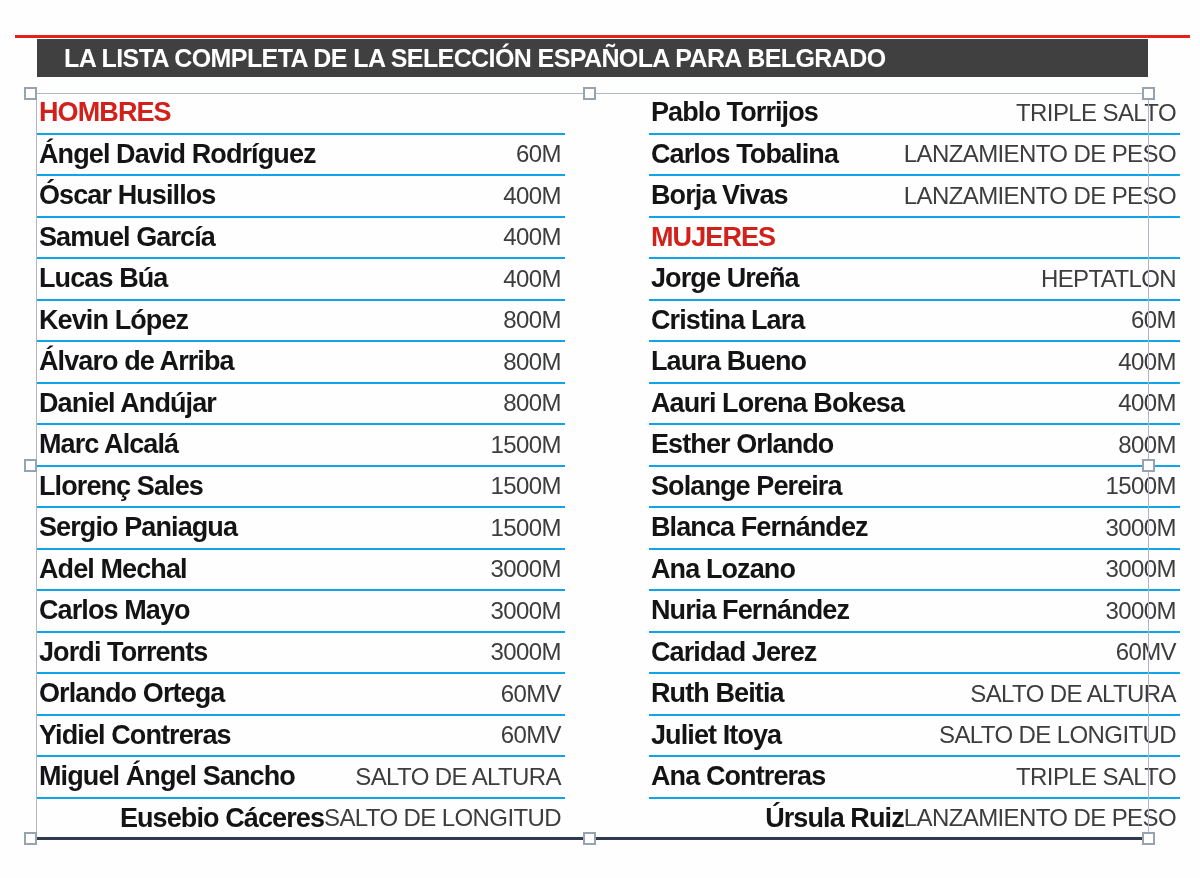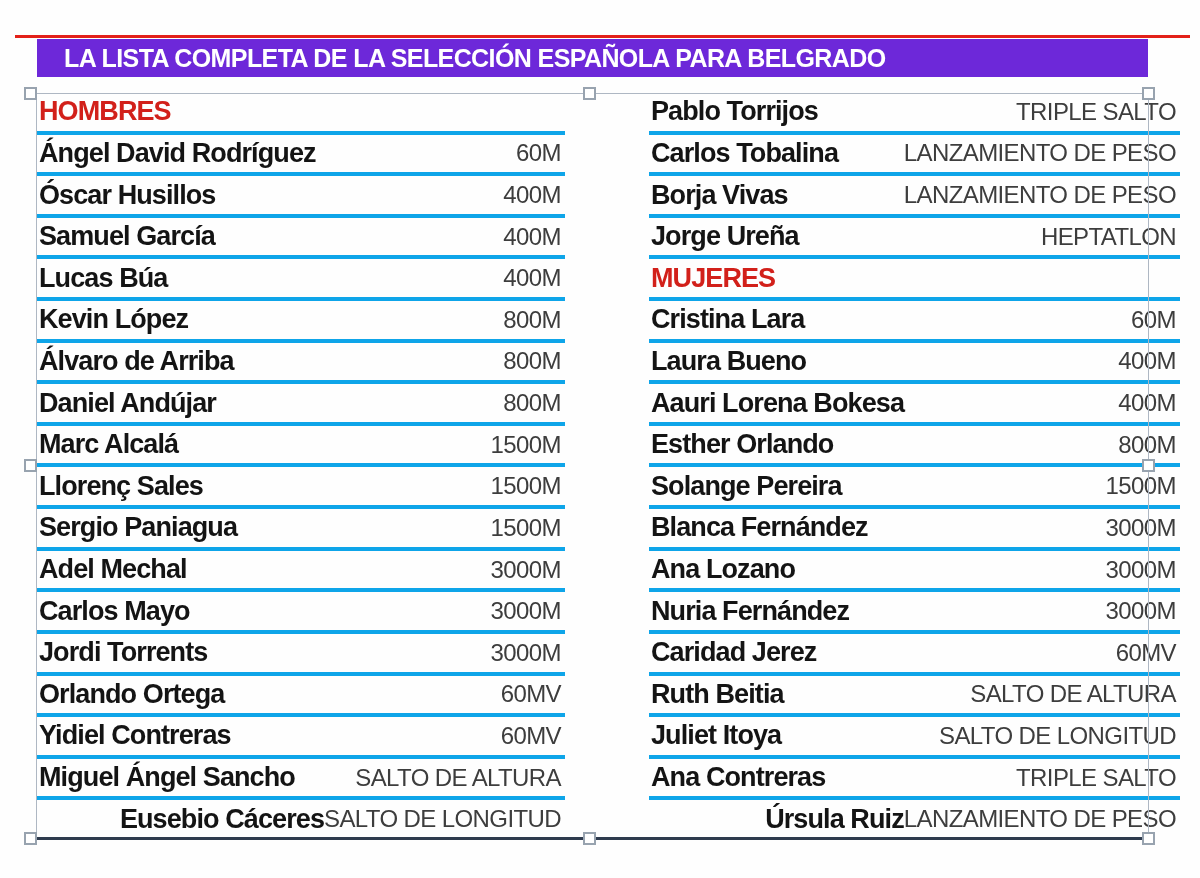--- a/index.html
+++ b/index.html
@@ -22,21 +22,21 @@
     left: 15px; top: 35px;
     width: 1175px; height: 3px;
     background: #e32119;
   }
 
   
   .banner {
     position: absolute;
     left: 37px; top: 39px;
     width: 1111px; height: 38px;
-    background: #6d28d9;
+    background: #404040;
     display: flex;
     align-items: center;
     box-sizing: border-box;
     padding-left: 27px;
   }
   .banner-title {
     color: #ffffff;
     font-size: 25px;
     font-weight: bold;
     letter-spacing: -0.6px;
@@ -56,21 +56,21 @@
     flex-direction: column;
   }
   .col-left  { left: 0px;   width: 528px; }
   .col-right { left: 612px; width: 531px; }
 
   .row {
     flex: 1 1 0;
     display: flex;
     align-items: center;
     justify-content: space-between;
-    border-bottom: 4px solid #0ea5e9;
+    border-bottom: 2px solid #0ea5e9;
     box-sizing: border-box;
     overflow: hidden;
   }
   .row:last-child { border-bottom: none; justify-content: flex-end; }
 
   .athlete-name {
     font-size: 27px;
     font-weight: bold;
     color: #141414;
     letter-spacing: -0.9px;
@@ -235,26 +235,26 @@
     <span class="athlete-name">Carlos Tobalina</span>
     <span class="athlete-event">LANZAMIENTO DE PESO</span>
   </div>
 
   <div class="row">
     <span class="athlete-name">Borja Vivas</span>
     <span class="athlete-event">LANZAMIENTO DE PESO</span>
   </div>
 
   <div class="row">
+    <span class="section-header">MUJERES</span>
+  </div>
+
+  <div class="row">
     <span class="athlete-name">Jorge Ureña</span>
     <span class="athlete-event">HEPTATLON</span>
-  </div>
-
-  <div class="row">
-    <span class="section-header">MUJERES</span>
   </div>
 
   <div class="row">
     <span class="athlete-name">Cristina Lara</span>
     <span class="athlete-event">60M</span>
   </div>
 
   <div class="row">
     <span class="athlete-name">Laura Bueno</span>
     <span class="athlete-event">400M</span>

